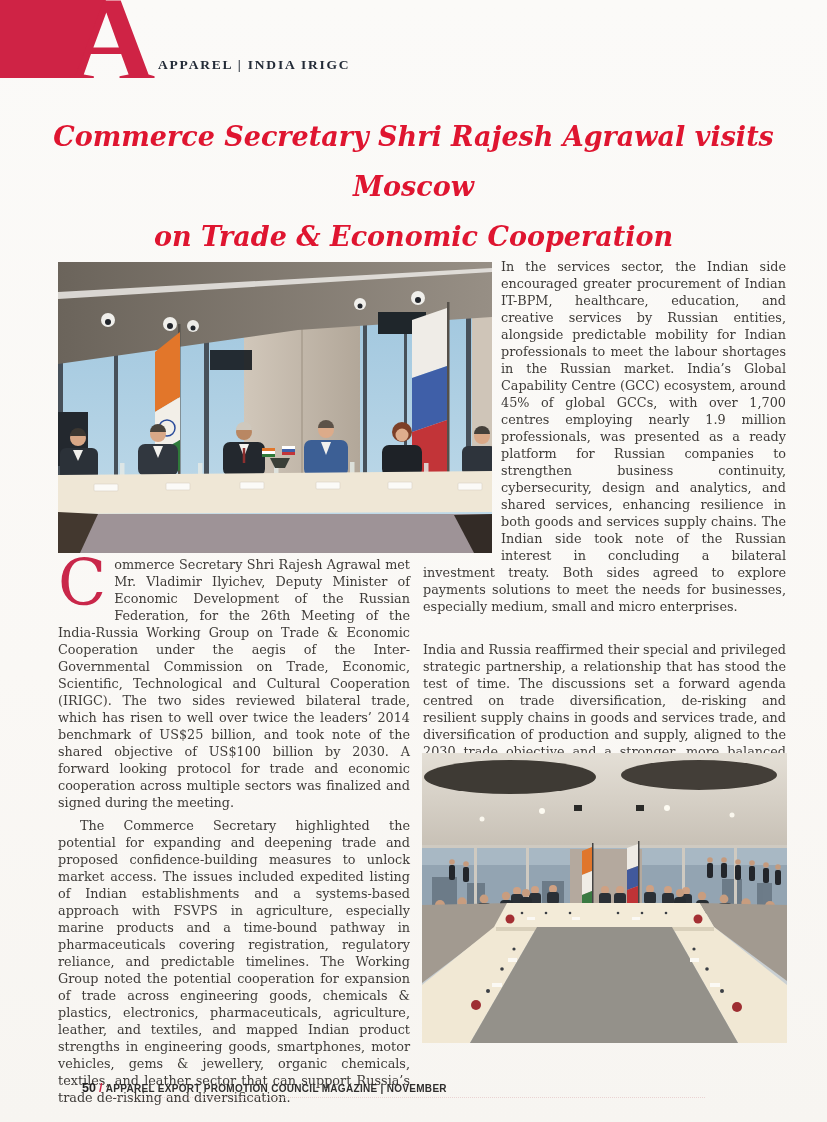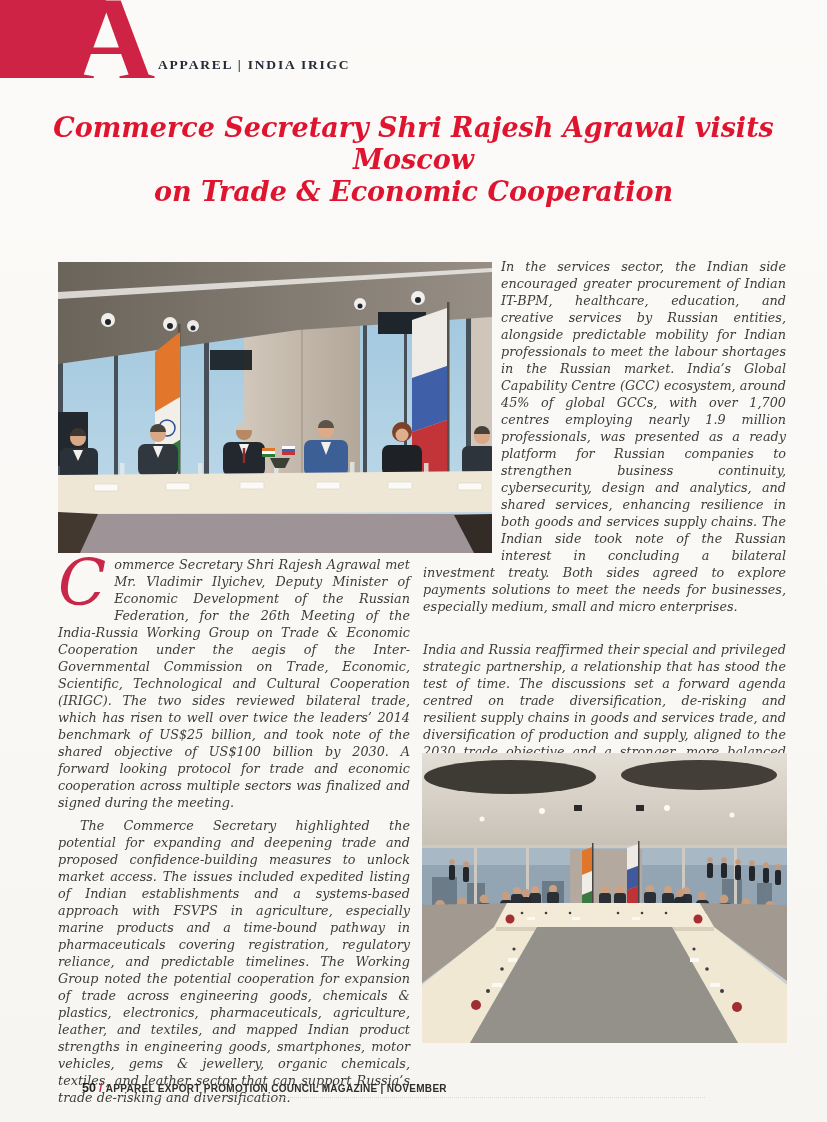--- a/index.html
+++ b/index.html
@@ -18,30 +18,30 @@
     font-family:"Liberation Serif", serif;
     font-size:13.5px; font-weight:bold; letter-spacing:1.8px;
     color:#232b37;
   }
 
   
   .headline {
     position:absolute; left:40px; right:40px; top:112px;
     text-align:center; color:#df1530;
     font-family:"DejaVu Serif", serif; font-style:italic; font-weight:bold;
-    font-size:27px; line-height:32px;
+    font-size:27px; line-height:50px;
   }
 
   
   .photo1 { position:absolute; left:58px; top:262px; width:434px; height:291px; }
   .photo2 { position:absolute; left:422px; top:753px; width:365px; height:290px; }
   .photo1 svg, .photo2 svg { display:block; }
 
   
-  .col { text-align:justify; color:#3e3b38; font-size:12.8px; line-height:17px;font-style:italic; }
+  .col { text-align:justify; color:#3e3b38; font-size:12.8px; line-height:17px; }
   .left-col { position:absolute; left:58px; top:556px; width:352px; }
   .right-col { position:absolute; left:423px; top:258px; width:363px; }
   .wrap-spacer { float:left; width:78px; height:298px; }
   .left-col .p2 { margin-top:6px; text-indent:22px; }
   .right-col .p2 { margin-top:26px; }
   .dropcap {
     float:left; color:#c9274a; font-family:"DejaVu Serif", serif;
     font-size:63px; line-height:50px; height:52px;
     margin:3px 8px 0 0;
   }

